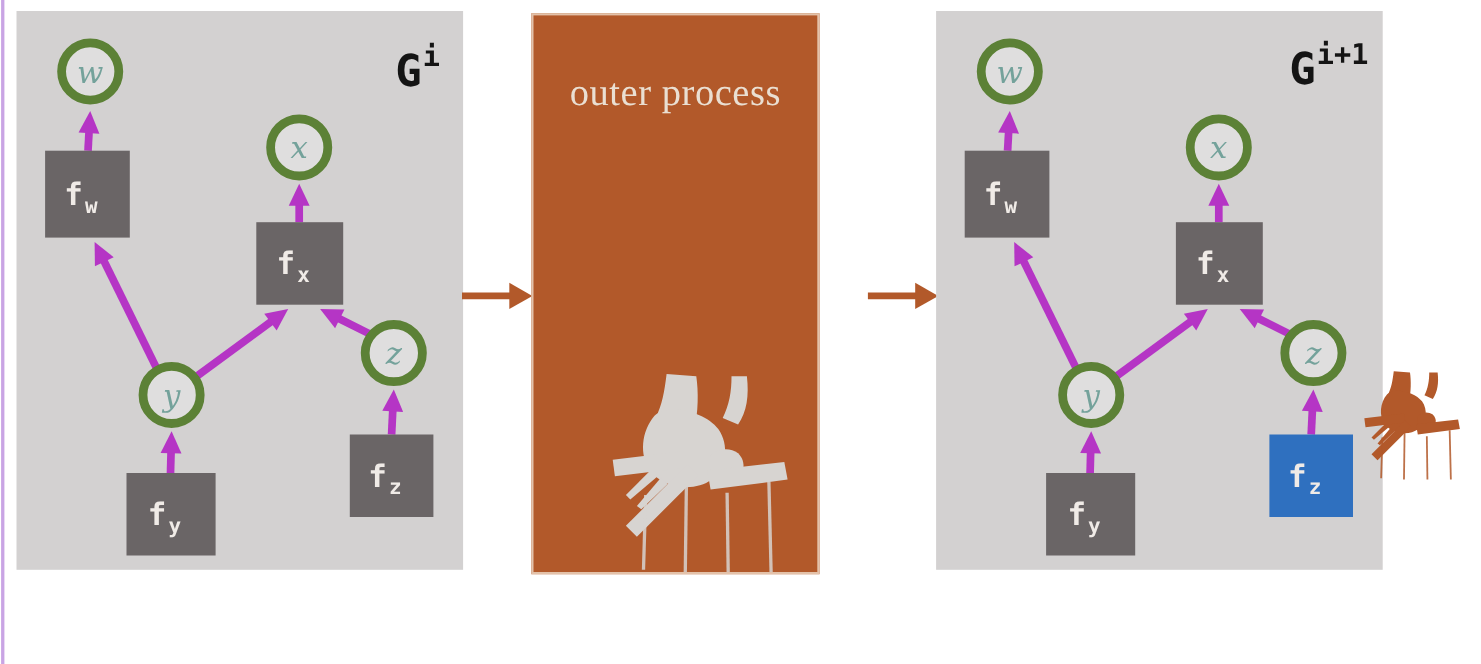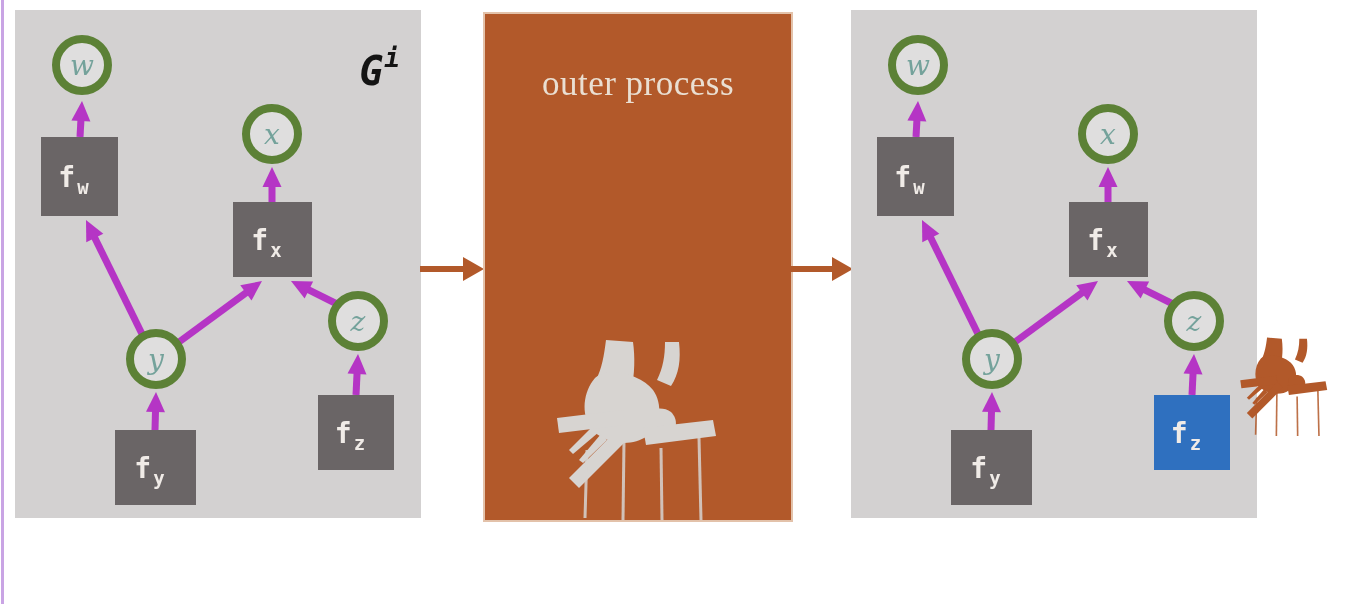--- a/index.html
+++ b/index.html
@@ -2,23 +2,23 @@
 <html><head>
 <meta charset="utf-8">
 <style>
   html,body{margin:0;padding:0;background:#ffffff;}
   .figure{position:relative;width:1346px;height:604px;background:#ffffff;overflow:hidden;
           font-family:"Liberation Serif",serif;}
   .edge-line{position:absolute;top:0;height:604px;width:3px;}
   .panel{position:absolute;top:10px;width:406px;height:508px;}
   .panel svg{position:absolute;left:0;top:0;}
   .g-label{position:absolute;font-family:"DejaVu Sans Mono",monospace;font-weight:bold;
-           font-size:40px;line-height:56px;font-style:italic;}
+           font-size:40px;line-height:45px;}
   .g-label sup{font-size:26px;position:relative;top:-4px;left:1px;font-weight:bold;}
-  .middle-box{position:absolute;left:483px;top:12px;width:310px;height:510px;box-sizing:border-box;
+  .middle-box{position:absolute;left:483px;top:12px;width:262px;height:510px;box-sizing:border-box;
               border:2px solid #e3c2aa;}
   .middle-text{position:absolute;left:0;top:46px;width:100%;text-align:center;
                font-size:35px;line-height:47px;letter-spacing:.5px;}
   .middle-text span{display:block;}
   .hand-icon{position:absolute;}
   .connector{position:absolute;}
   .caption{position:absolute;left:266px;top:545px;font-size:37px;letter-spacing:1.5px;}
 </style>
 </head>
 <body>
@@ -183,20 +183,23 @@
         </g>
         <g>
           <circle cx="141" cy="349" r="26" fill="#dfdede" stroke="#5c8136" stroke-width="8"></circle>
           <text x="141" y="359" fill="#74a29b" font-family="&quot;DejaVu Serif&quot;,serif" font-style="italic" font-size="28" text-anchor="middle">y</text>
         </g>
         <g>
           <circle cx="343" cy="311" r="26" fill="#dfdede" stroke="#5c8136" stroke-width="8"></circle>
           <text x="343" y="321" fill="#74a29b" font-family="&quot;DejaVu Serif&quot;,serif" font-style="italic" font-size="28" text-anchor="middle">z</text>
         </g>
       </svg>
+    <div class="g-label" style="right: 14px; top: 22px; color: rgb(20, 20, 20);">
+      <span>G</span><sup>i+1</sup>
+    </div>
   </div>
 
   <svg class="hand-icon" style="left:1237px;top:331px;" width="94" height="106" viewBox="0 0 172 194">
       <path d="M55,12 C53,28 51,40 45,52 L80,64 C84,46 84,28 82,14 Z" fill="#b2592a"></path>
       <path d="M114,14 L128,14 C130,32 128,46 120,58 L106,52 C112,40 114,28 114,14 Z" fill="#b2592a"></path>
       <path d="M44,50 C32,64 30,86 40,100 C52,116 80,120 96,108 C110,98 112,76 102,62 C90,46 56,38 44,50 Z" fill="#b2592a"></path>
       <path d="M94,88 C98,80 112,78 120,84 C128,92 126,104 116,110 C106,114 96,106 94,96 Z" fill="#b2592a"></path>
       <path d="M42,98 L18,122 L22,126 L48,104 Z" fill="#b2592a"></path>
       <path d="M50,106 L28,132 L32,135 L56,112 Z" fill="#b2592a"></path>
       <path d="M58,114 L40,138 L44,140 L63,119 Z" fill="#b2592a"></path>

